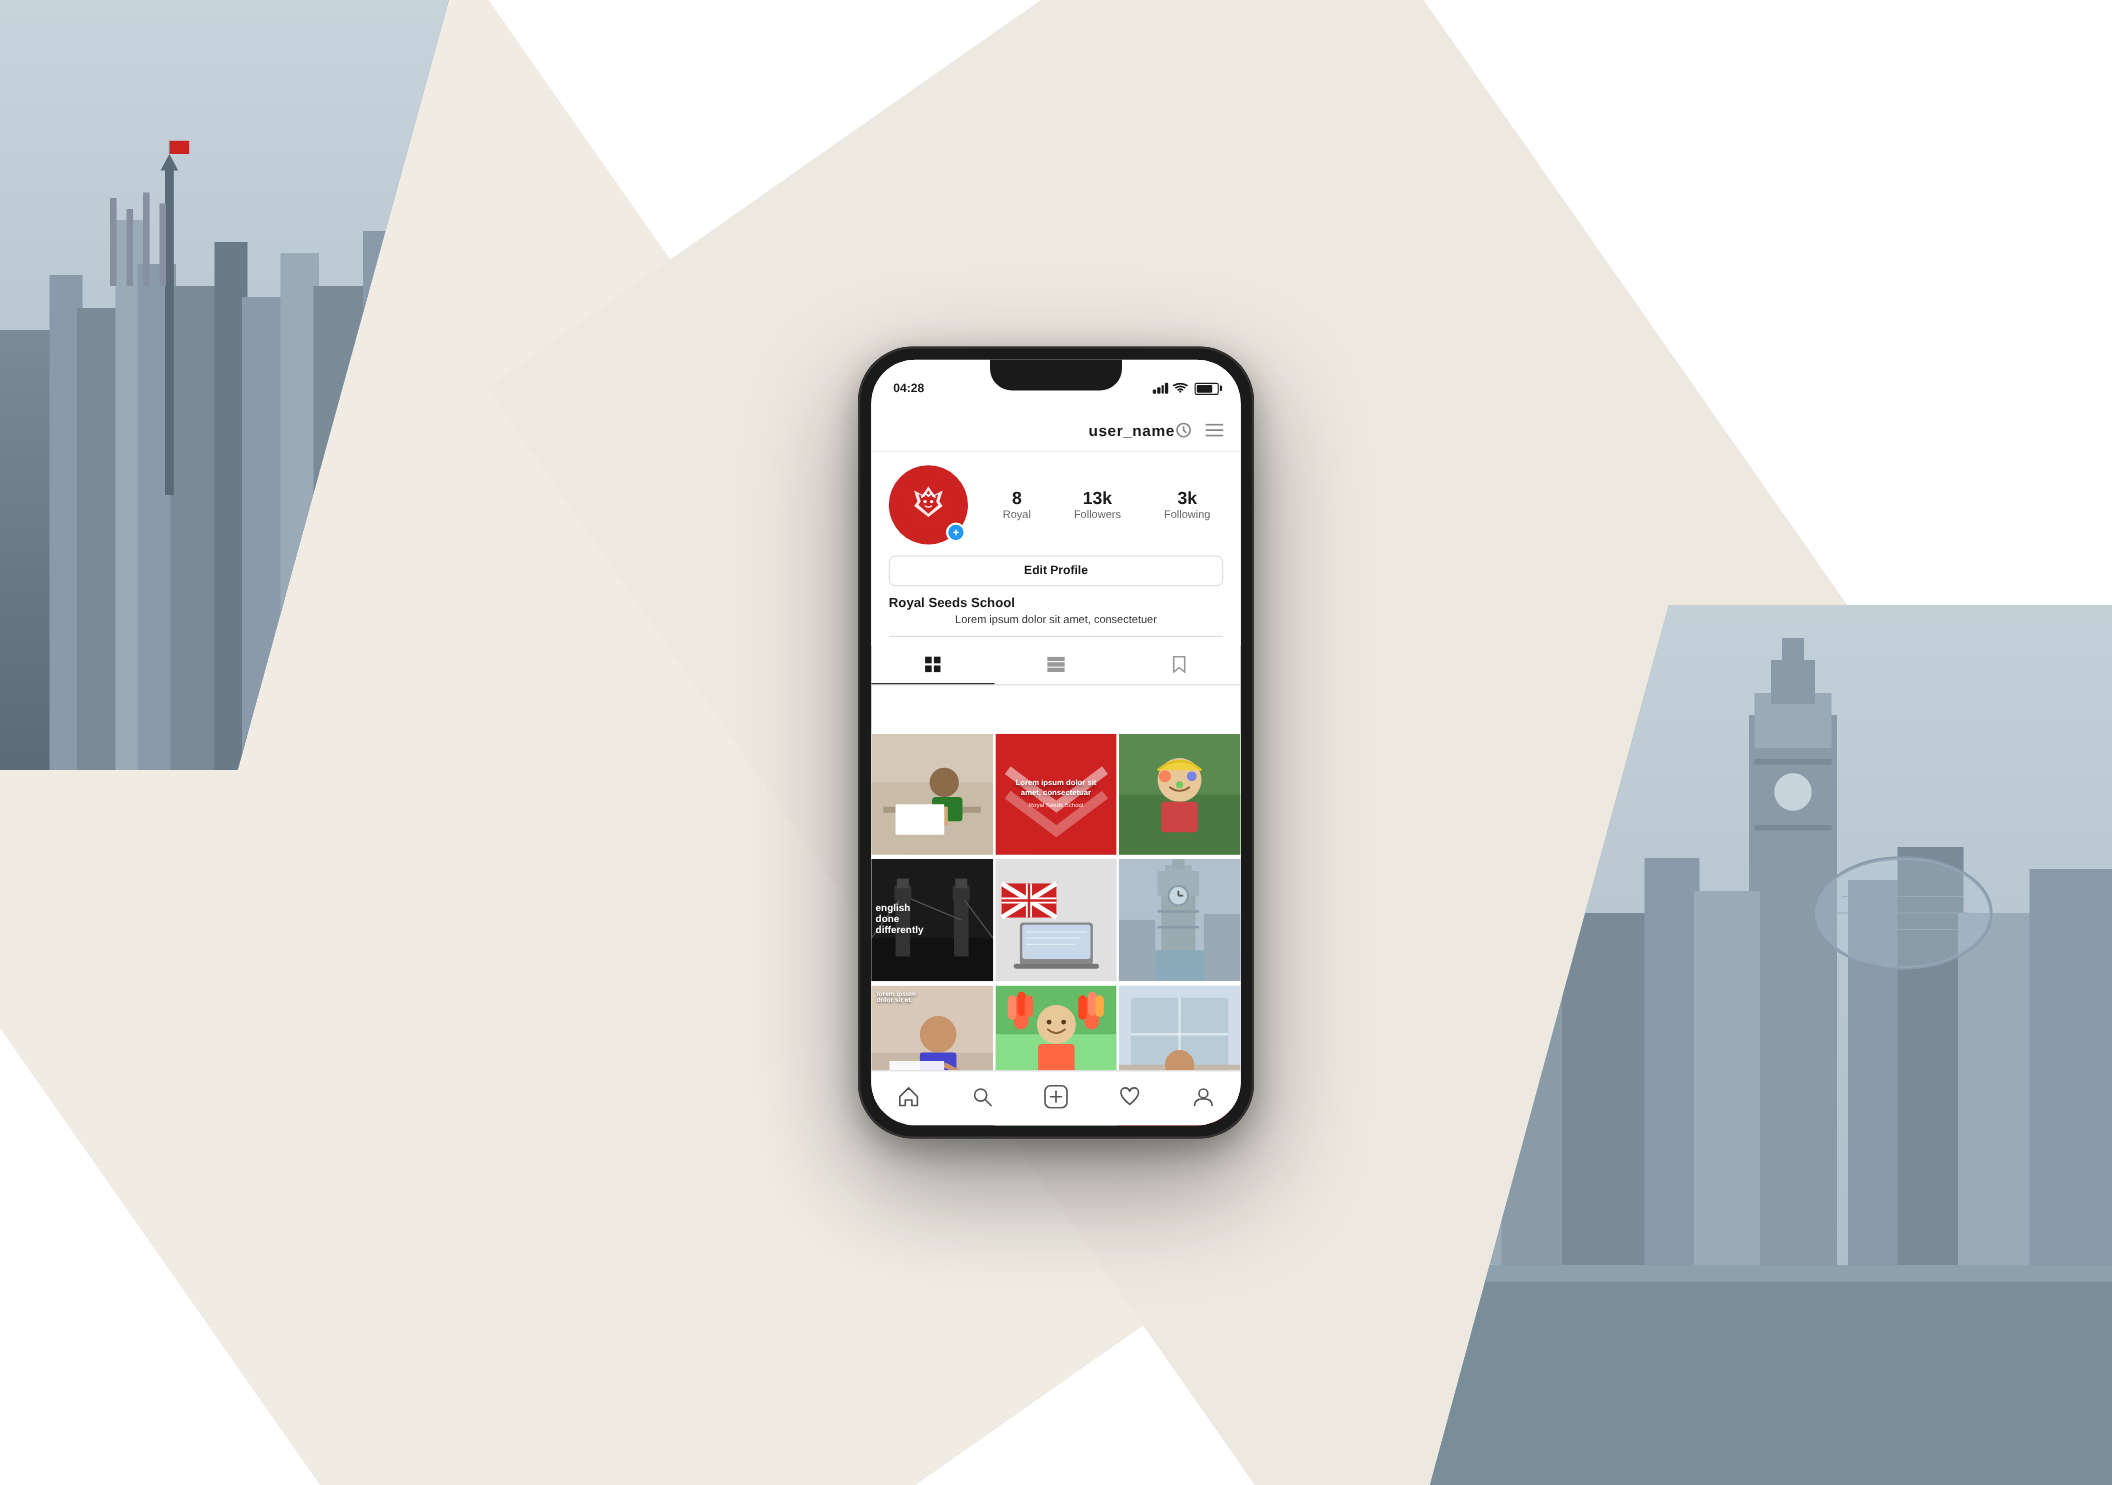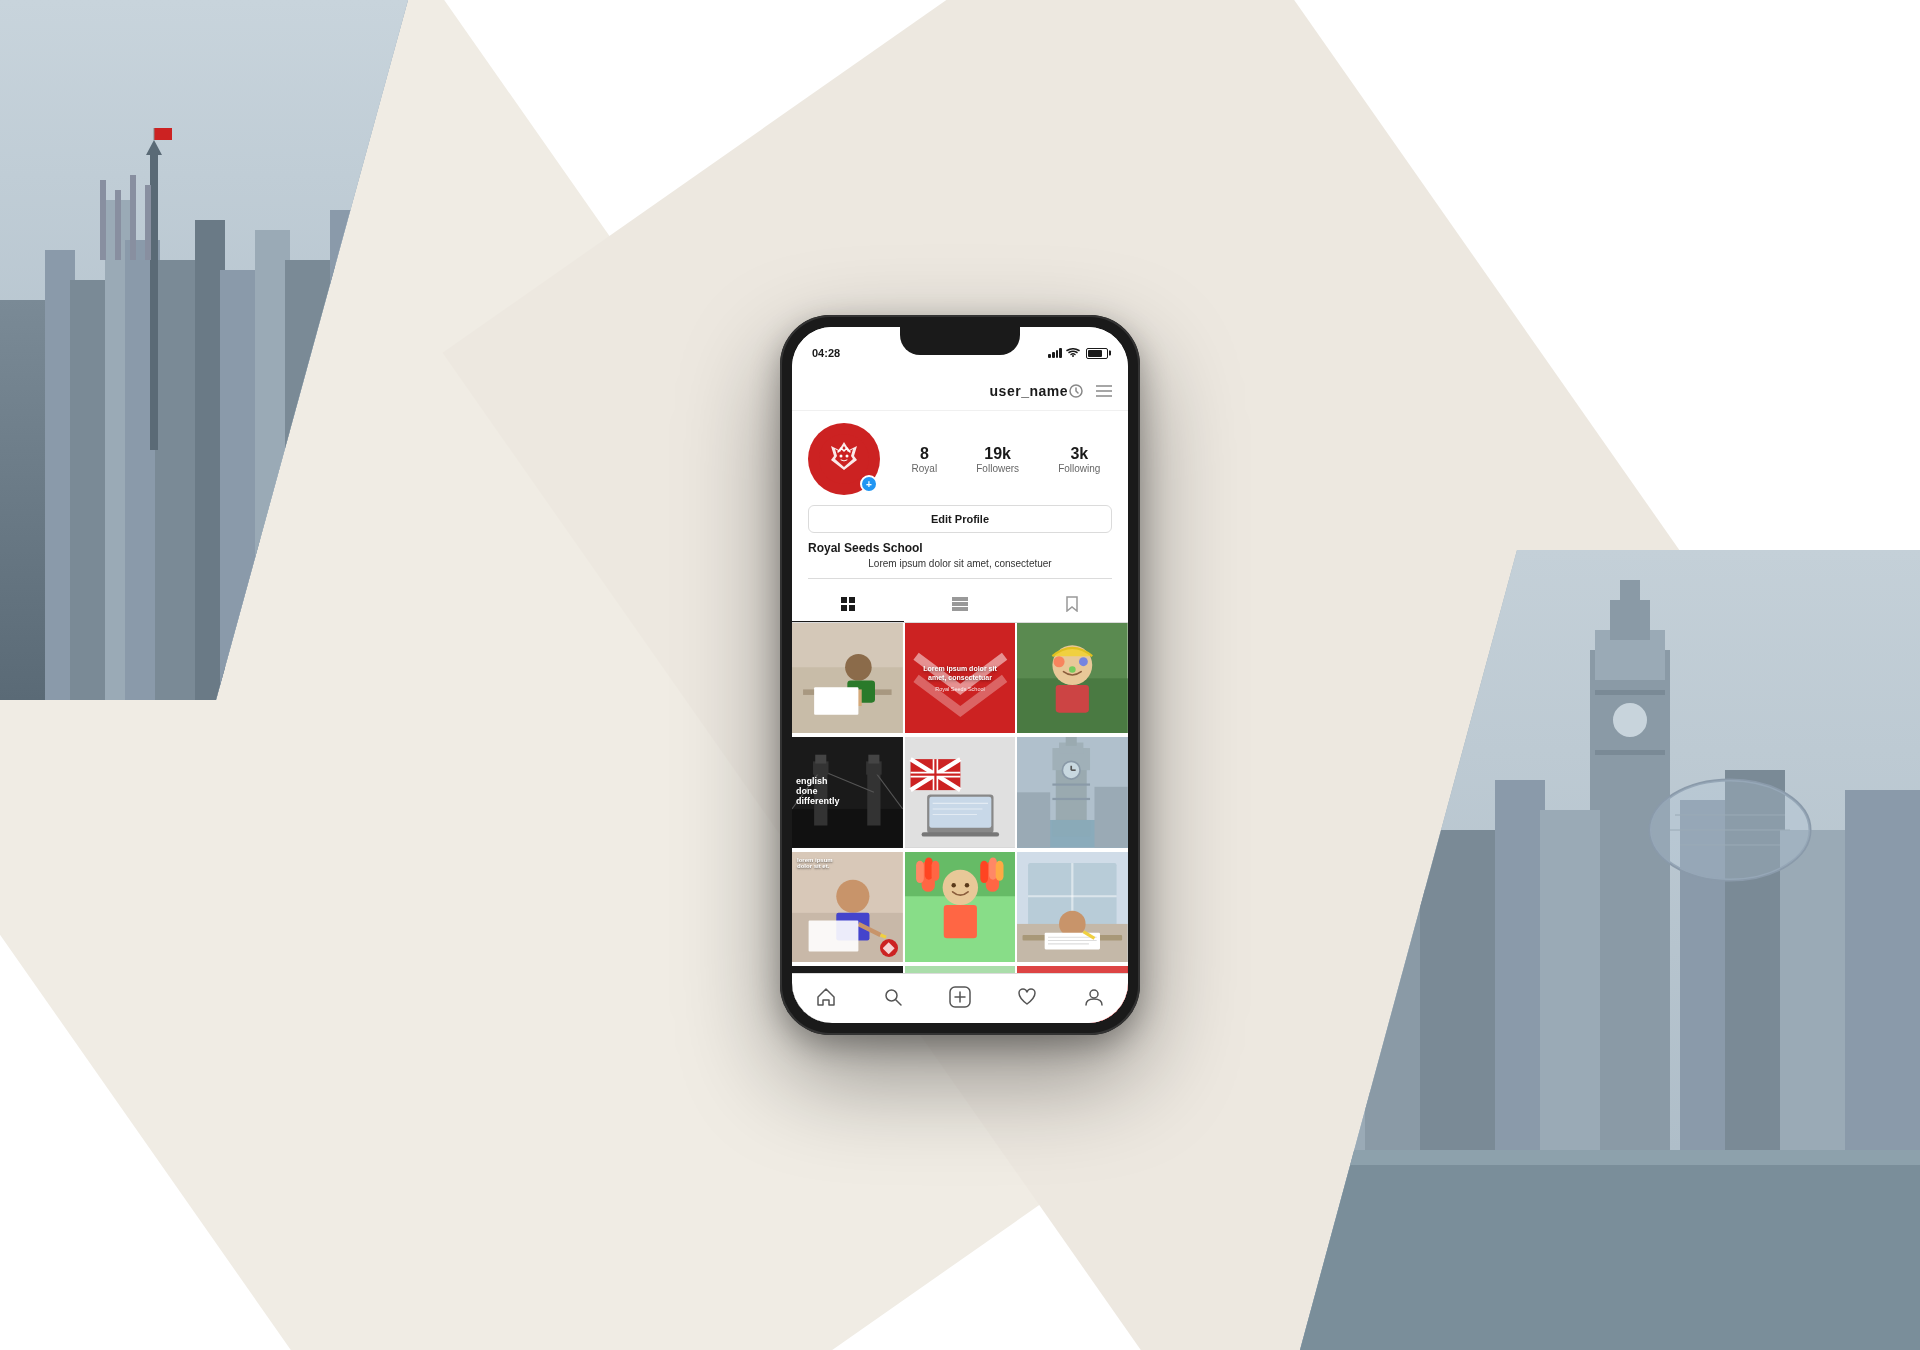--- a/index.html
+++ b/index.html
@@ -600,21 +600,21 @@
             </div>
             <div class="avatar-plus">+</div>
           </div>
 
           <div class="profile-stats">
             <div class="stat-item">
               <span class="stat-number">8</span>
               <span class="stat-label">Royal</span>
             </div>
             <div class="stat-item">
-              <span class="stat-number">19k</span>
+              <span class="stat-number">13k</span>
               <span class="stat-label">Followers</span>
             </div>
             <div class="stat-item">
               <span class="stat-number">3k</span>
               <span class="stat-label">Following</span>
             </div>
           </div>
         </div>
 
         <button class="edit-profile-btn">Edit Profile</button>
@@ -641,21 +641,21 @@
             <rect x="0" y="10" width="16" height="4" fill="#999"></rect>
           </svg>
         </div>
         <div class="tab-item">
           <svg width="16" height="16" viewBox="0 0 16 16">
             <path d="M3 1 L13 1 L13 15 L8 11 L3 15 Z" fill="none" stroke="#999" stroke-width="1.5"></path>
           </svg>
         </div>
       </div>
 
-      <div class="photo-grid" style="height: calc(100% - 240px); overflow-y: auto;">
+      <div class="photo-grid" style="height: calc(100% - 240px); overflow-y: auto; margin-top: 44px;">
 
         <div class="grid-item">
           <div class="grid-item-inner grid-1">
 
             <svg width="100%" height="100%" viewBox="0 0 100 100">
               <rect width="100" height="100" fill="#d4c8b8"></rect>
               <rect x="0" y="40" width="100" height="60" fill="#c8bca8"></rect>
 
               <rect x="10" y="60" width="80" height="5" fill="#a89880"></rect>
 

